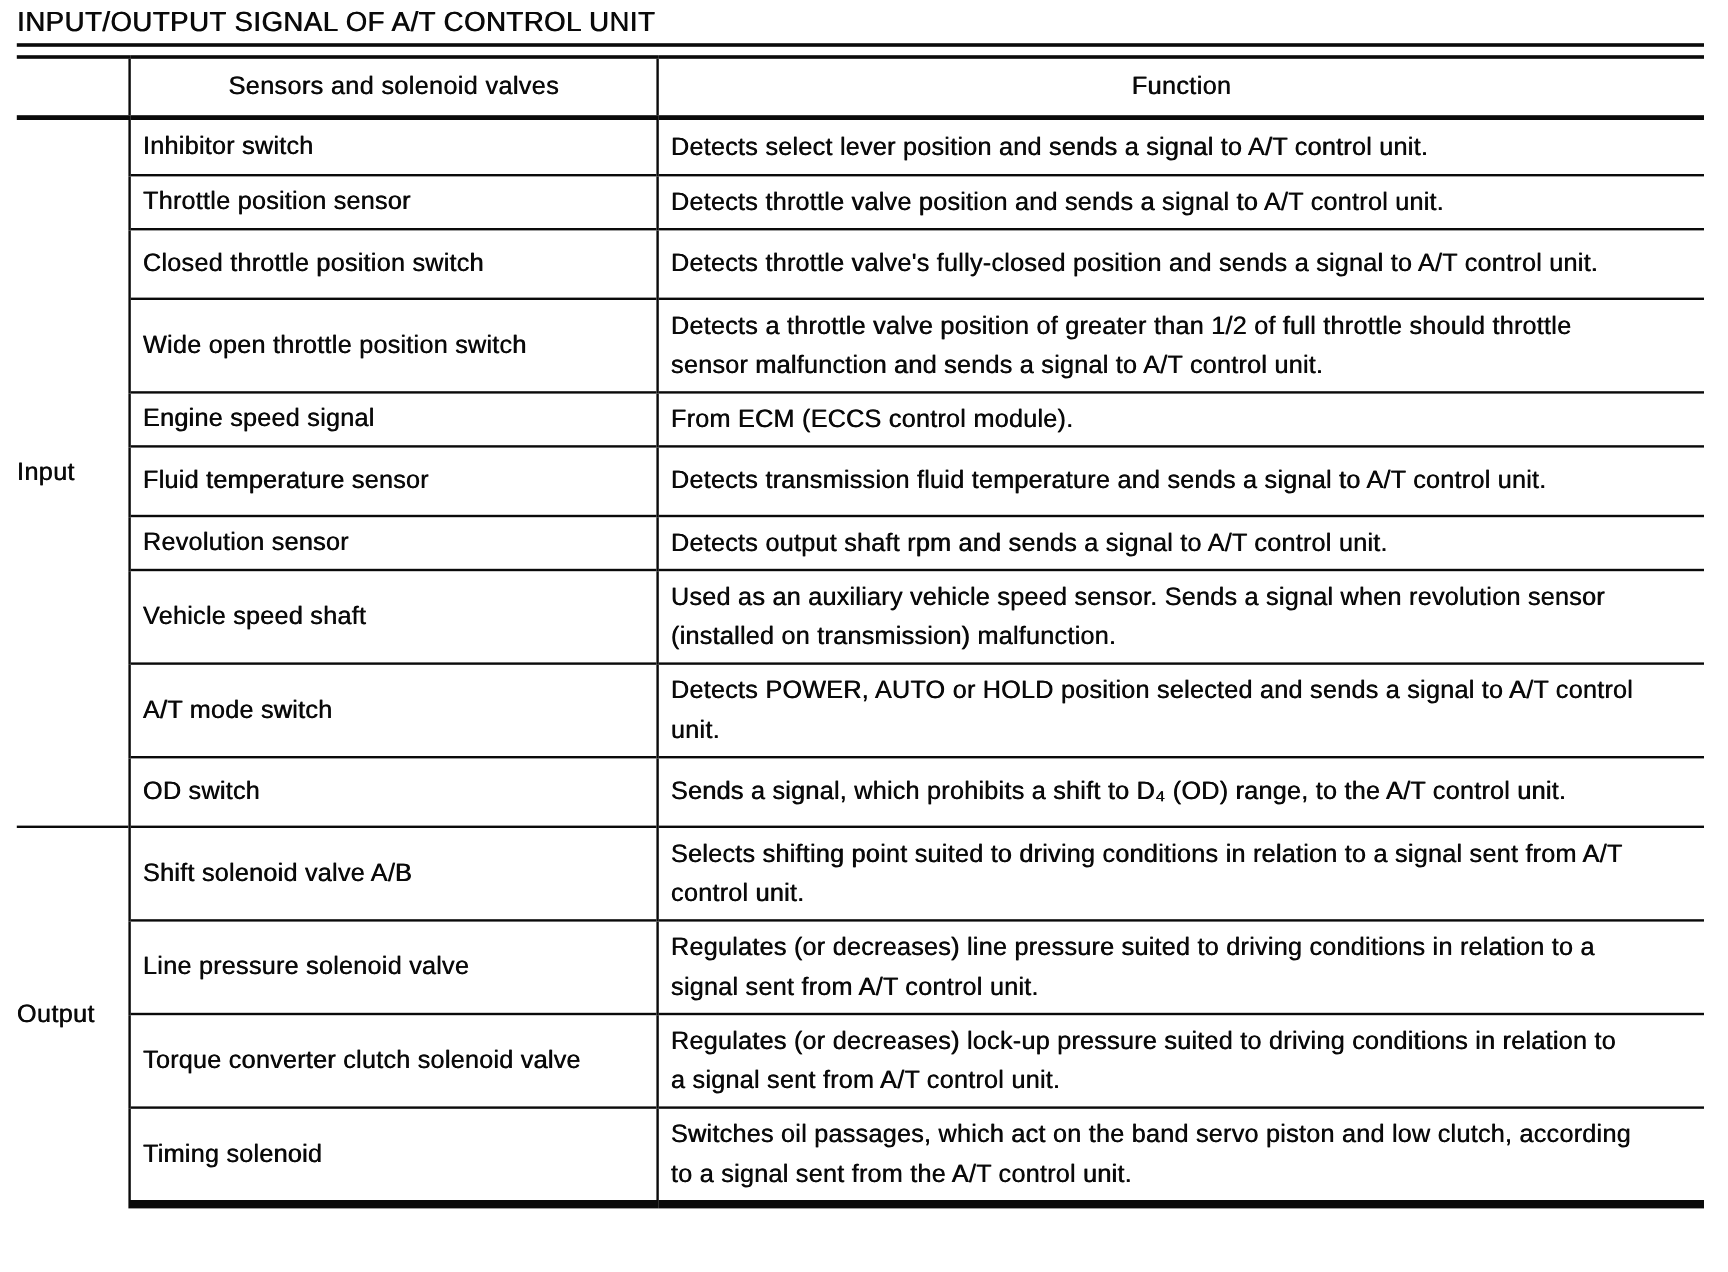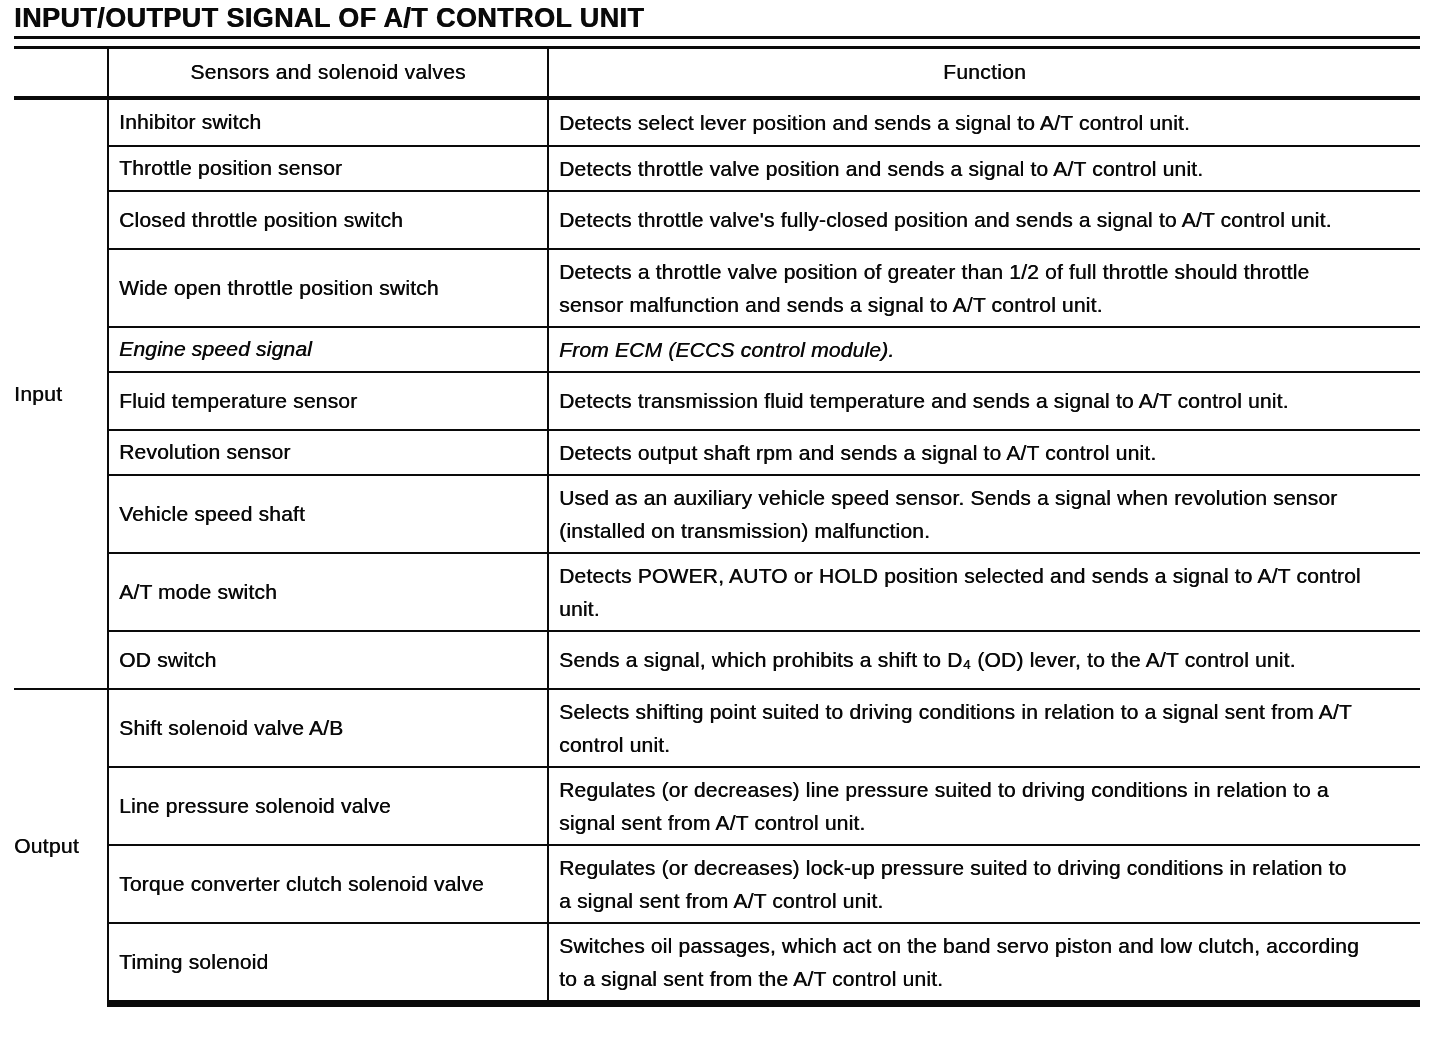--- a/index.html
+++ b/index.html
@@ -6,22 +6,22 @@
   html, body { background: #ffffff; }
   body {
     width: 1440px;
     height: 1060px;
     overflow: hidden;
     font-family: "Liberation Sans", sans-serif;
     color: #0a0a0a;
     padding: 4px 16px 0 14px;
   }
   .doc-title {
-    font-size: 27px;
-    font-weight: bold;
+    font-size: 23px;
+    font-weight: normal;
     letter-spacing: 0.4px;
     line-height: 28px;
     text-shadow: 0.6px 0 0 currentColor;
     white-space: nowrap;
   }
   .title-rule {
     height: 3px;
     background: #0a0a0a;
     width: 1406px;
     margin-top: 4px;
@@ -59,21 +59,21 @@
     letter-spacing: 0.2px;
   }
   tbody td.function-cell {
     padding: 5px 56px 5px 10px;
     line-height: 33px;
     letter-spacing: 0.2px;
   }
   tbody tr { height: 58px; }
   tbody tr:nth-child(1) { height: 48px; }
   tbody tr:nth-child(2) { height: 43px; }
-  tbody tr:nth-child(5) { height: 44px; font-style: italic; }
+  tbody tr:nth-child(5) { height: 44px; }
   tbody tr:nth-child(7) { height: 45px; }
   tbody tr:nth-child(13) { height: 76px; margin-top: 32px; }
   tbody tr:nth-child(14) { height: 76px; }
   tbody tr:last-child td { border-bottom: 7px solid #0a0a0a; }
 </style>
 </head>
 <body>
 
 <div class="doc-title">INPUT/OUTPUT SIGNAL OF A/T CONTROL UNIT</div>
 <div class="title-rule"></div>
@@ -124,21 +124,21 @@
       <tr>
         <td class="v sensor-cell">Vehicle speed shaft</td>
         <td class="v function-cell">Used as an auxiliary vehicle speed sensor. Sends a signal when revolution sensor (installed on transmission) malfunction.</td>
       </tr>
       <tr>
         <td class="v sensor-cell">A/T mode switch</td>
         <td class="v function-cell">Detects POWER, AUTO or HOLD position selected and sends a signal to A/T control unit.</td>
       </tr>
       <tr>
         <td class="v sensor-cell">OD switch</td>
-        <td class="v function-cell">Sends a signal, which prohibits a shift to D₄ (OD) lever, to the A/T control unit.</td>
+        <td class="v function-cell">Sends a signal, which prohibits a shift to D₄ (OD) range, to the A/T control unit.</td>
       </tr>
       <tr>
         <td class="group-cell" rowspan="4">Output</td>
         <td class="v sensor-cell">Shift solenoid valve A/B</td>
         <td class="v function-cell">Selects shifting point suited to driving conditions in relation to a signal sent from A/T control unit.</td>
       </tr>
       <tr>
         <td class="v sensor-cell">Line pressure solenoid valve</td>
         <td class="v function-cell">Regulates (or decreases) line pressure suited to driving conditions in relation to a signal sent from A/T control unit.</td>
       </tr>

